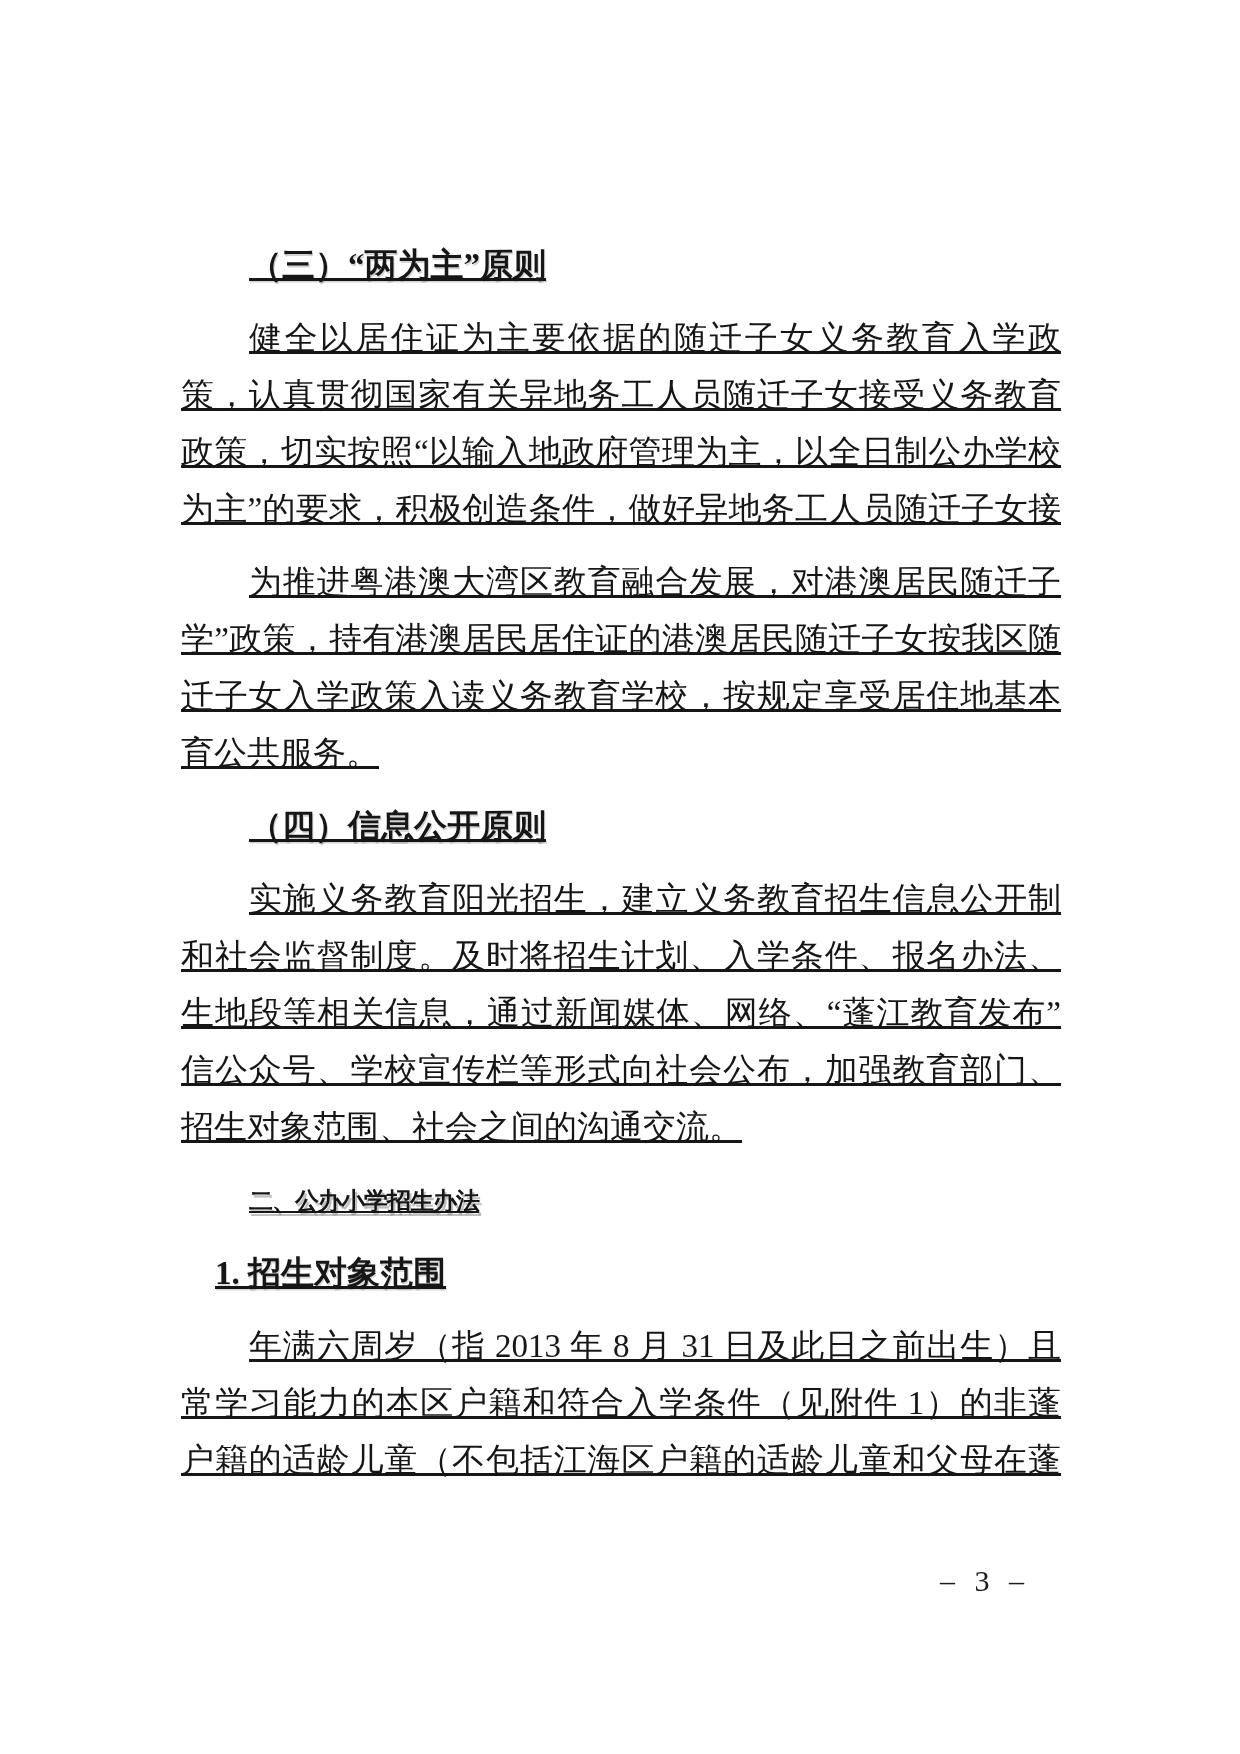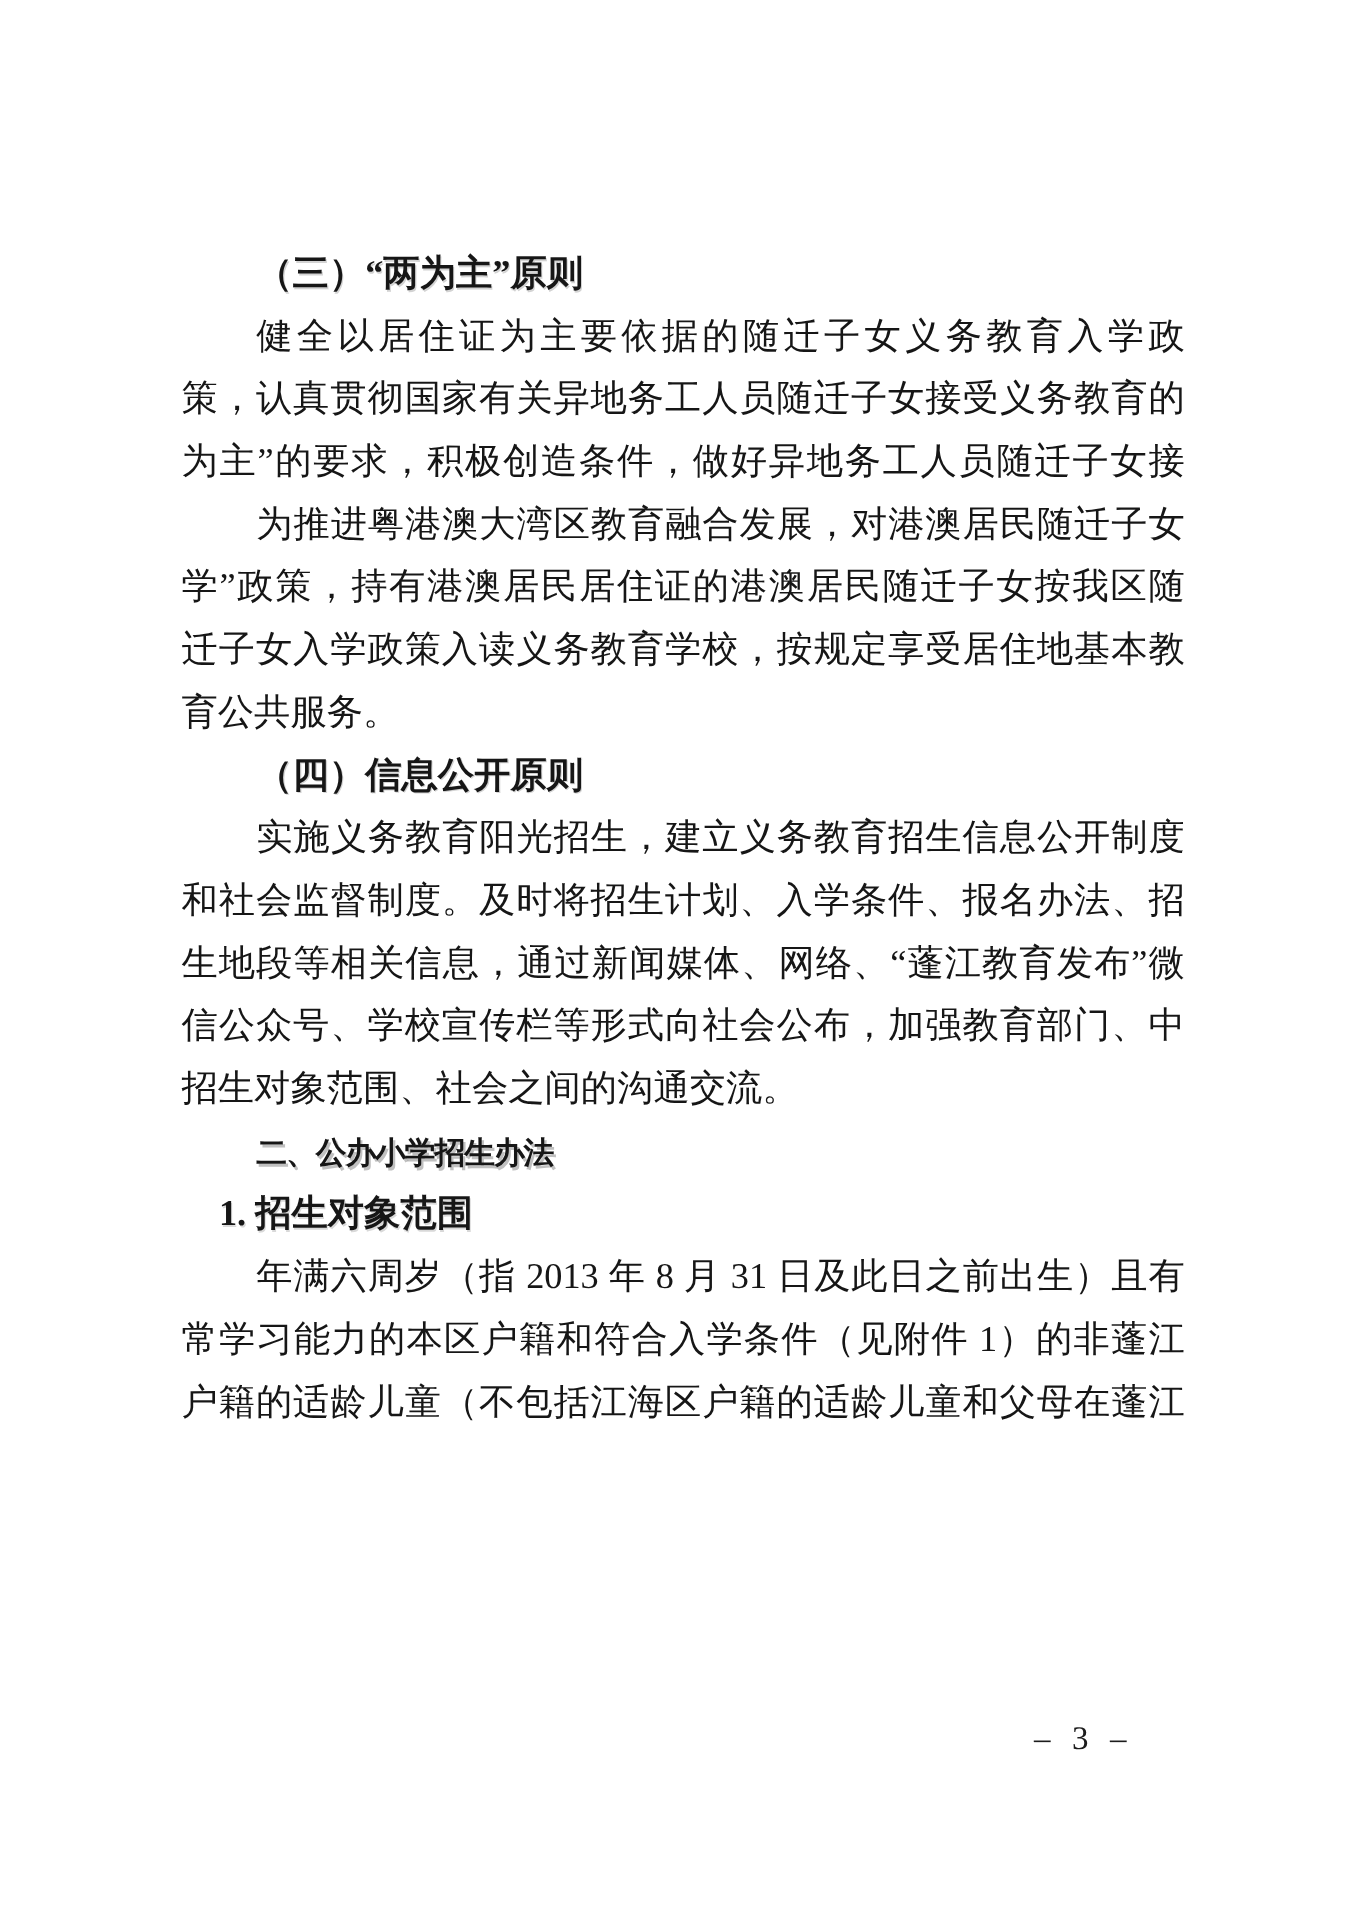--- a/index.html
+++ b/index.html
@@ -17,21 +17,21 @@
     overflow: hidden;
   }
   .content {
     position: absolute;
     left: 165px;
     top: 221px;
     width: 912px;
     font-size: 33px;
     line-height: 57px;
   }
-  .block { margin: 0; padding: 0; }
+  .block { margin: 16px; padding: 0; text-decoration: underline; }
   .line {
     height: 57px;
     overflow: hidden;
     white-space: normal;
   }
   
   .line.fill {
     text-align: justify;
     text-align-last: justify;
   }
@@ -40,21 +40,21 @@
   
   .h-kai .line {
     font-weight: 700;
     text-indent: 68px;
     text-shadow: 1px 1.5px 0 rgba(130,130,130,0.35);
   }
   
   .h-hei .line {
     font-family: "Liberation Sans", "DejaVu Sans", sans-serif;
     font-weight: 700;
-    font-size: 28px;
+    font-size: 24px;
     text-indent: 68px;
     text-shadow: 2px 3px 0 rgba(140,140,140,0.55);
     letter-spacing: -1px;
   }
   
   .h-num .line {
     font-weight: 700;
     text-indent: 34px;
     text-shadow: 1px 1.5px 0 rgba(130,130,130,0.3);
   }
@@ -73,20 +73,21 @@
 <body>
 
 <div class="page">
   <main class="content">
       <div class="block h-kai">
         <div class="line">（三）“两为主”原则</div>
       </div>
       <div class="block para">
         <div class="line indent fill">健全以居住证为主要依据的随迁子女义务教育入学政</div>
         <div class="line fill">策，认真贯彻国家有关异地务工人员随迁子女接受义务教育的</div>
+        <div class="line fill">政策，切实按照“以输入地政府管理为主，以全日制公办学校</div>
         <div class="line fill">为主”的要求，积极创造条件，做好异地务工人员随迁子女接</div>
       </div>
       <div class="block para">
         <div class="line indent fill">为推进粤港澳大湾区教育融合发展，对港澳居民随迁子女</div>
         <div class="line fill">学”政策，持有港澳居民居住证的港澳居民随迁子女按我区随</div>
         <div class="line fill">迁子女入学政策入读义务教育学校，按规定享受居住地基本教</div>
         <div class="line">育公共服务。</div>
       </div>
       <div class="block h-kai">
         <div class="line">（四）信息公开原则</div>

